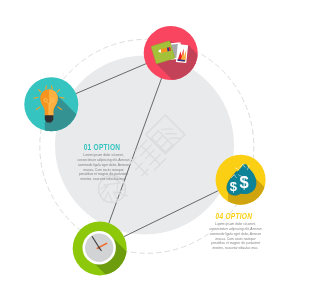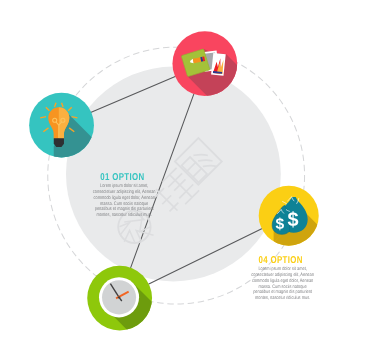--- a/index.html
+++ b/index.html
@@ -157,19 +157,19 @@
       <text x="244.2" y="188.3" font-size="16.5" font-weight="bold" fill="#ffffff" text-anchor="middle" font-family="Liberation Sans, sans-serif">$</text>
     </g>
   </svg>
 
   <div class="txt" style="left:70px;top:112.2px;width:67px;margin-top:31px;">
     <div class="sq">
         <div class="head" style="color:#35c4c0;text-align:center;margin-left:-3.8px;">01 OPTION</div>
     <div class="body" style="text-align:center;">Lorem ipsum dolor sit amet, consectetuer adipiscing elit, Aenean commodo ligula eget dolor, Aenean massa. Cum sociis natoque penatibus et magnis dis parturient montes, nascetur ridiculus mus.</div>
       </div>
   </div>
-  <div class="txt" style="left:201.8px;top:212.2px;width:67px;">
+  <div class="txt" style="left:201.8px;top:212.2px;width:67px;font-style:italic;">
     <div class="sq">
         <div class="head" style="color:#fbcf14;text-align:center;margin-left:-4.2px;">04 OPTION</div>
     <div class="body" style="text-align:center;">Lorem ipsum dolor sit amet, consectetuer adipiscing elit, Aenean commodo ligula eget dolor, Aenean massa. Cum sociis natoque penatibus et magnis dis parturient montes, nascetur ridiculus mus.</div>
       </div>
   </div>
 </div>
 
 </body></html>

